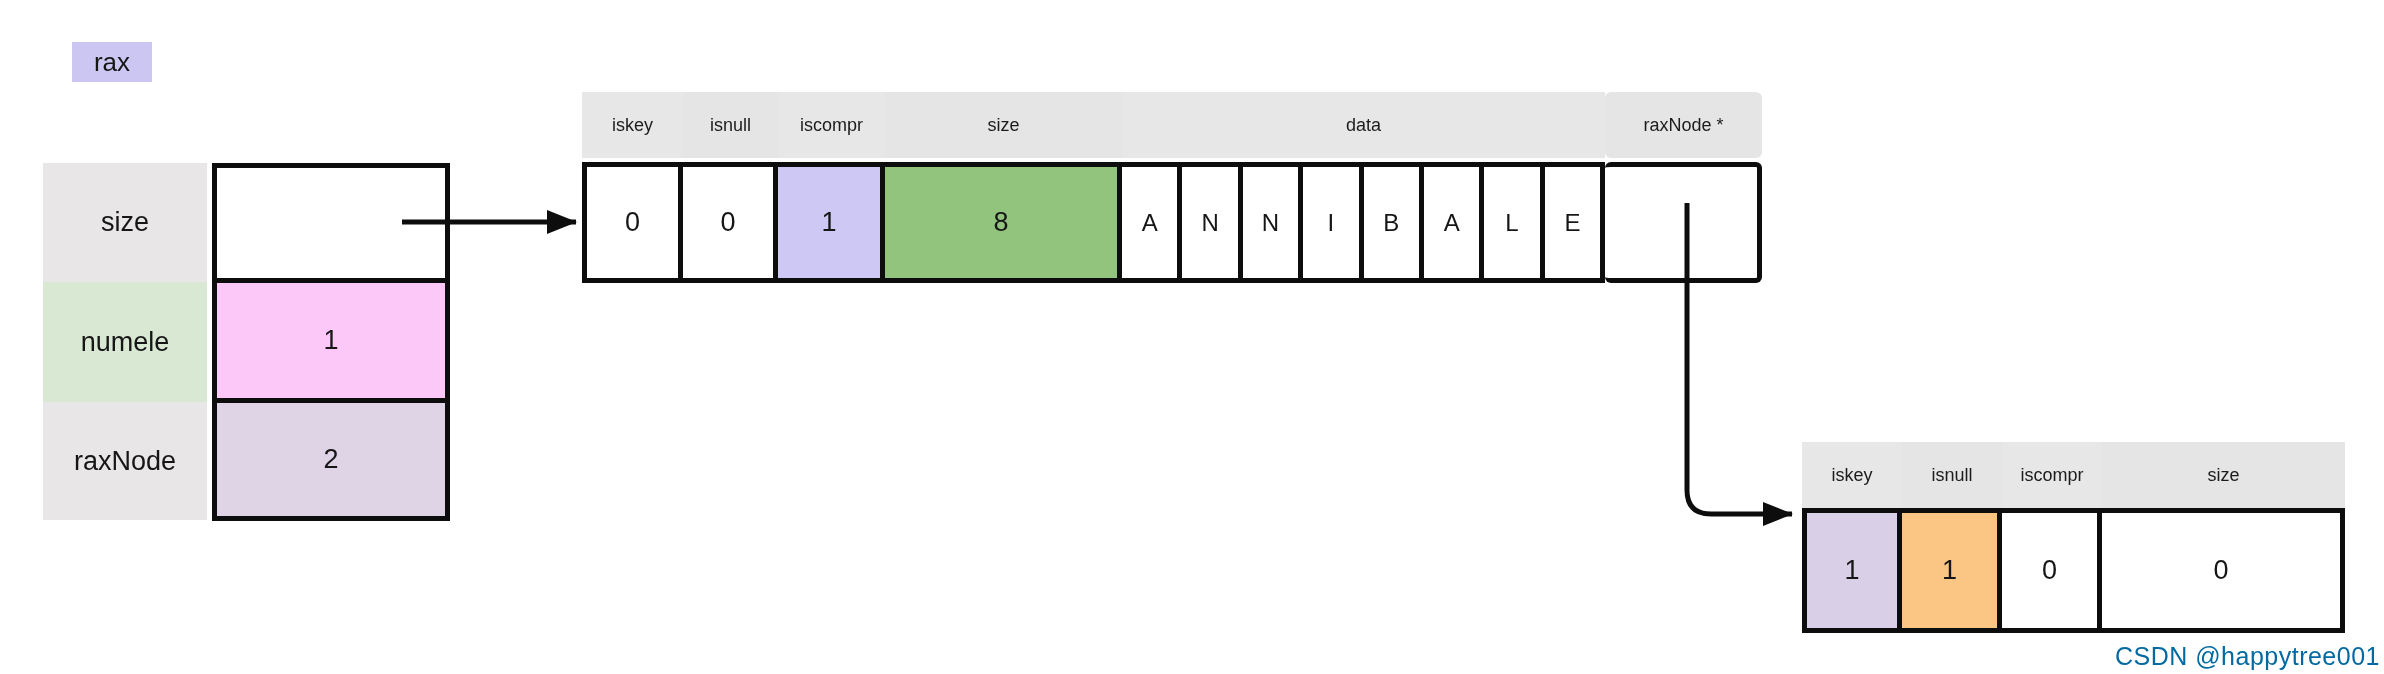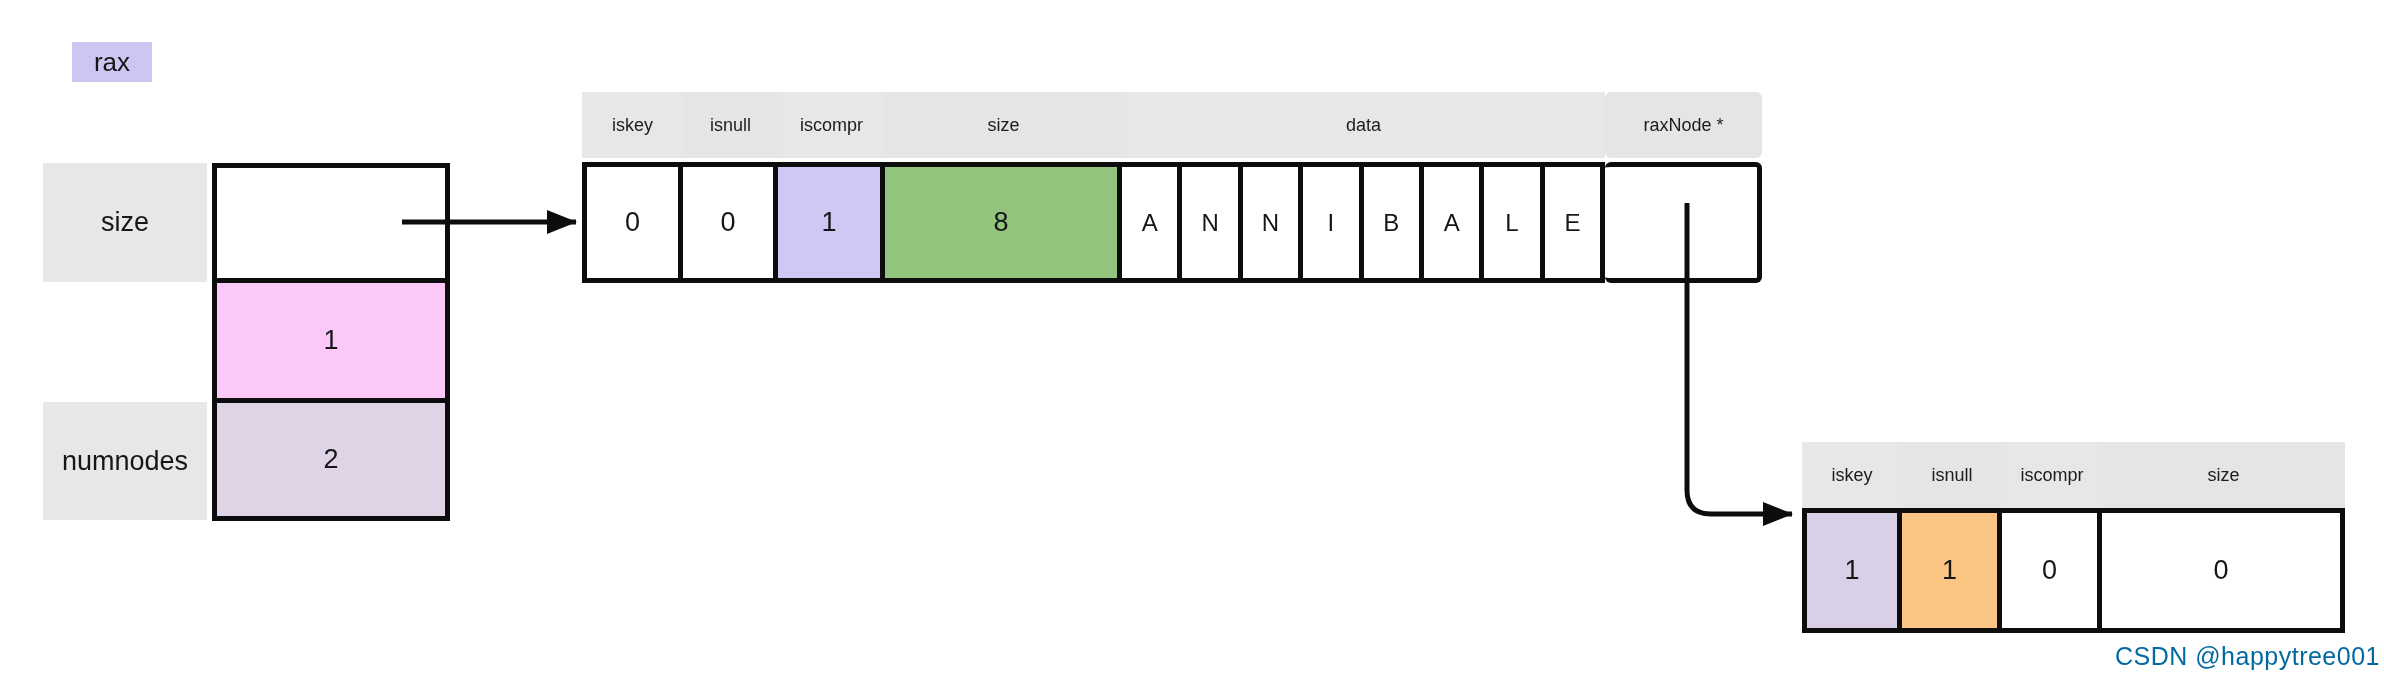--- a/index.html
+++ b/index.html
@@ -79,21 +79,22 @@
   }
 </style>
 </head>
 <body>
 
 <div class="canvas">
 
   <div class="rax-tag">rax</div>
 
   <div class="lbl lbl-head">size</div>
-  <div class="lbl lbl-numnodes">numnodes</div>
+  <div class="lbl lbl-numele">numele</div>
+  <div class="lbl lbl-numnodes">raxNode</div>
 
   <div class="struct-values">
     <div class="vbox vbox-head"></div>
     <div class="vbox vbox-numele">1</div>
     <div class="vbox vbox-numnodes">2</div>
   </div>
 
   <div class="hrow n1-h">
     <div class="hcell bg-hgray  w-iskey-h">iskey</div>
     <div class="hcell bg-hgreen w-isnull">isnull</div>

